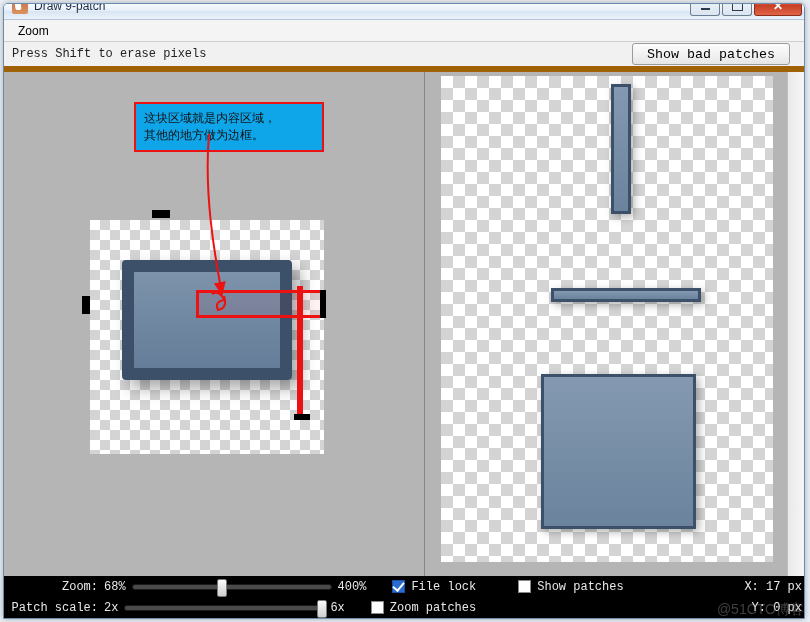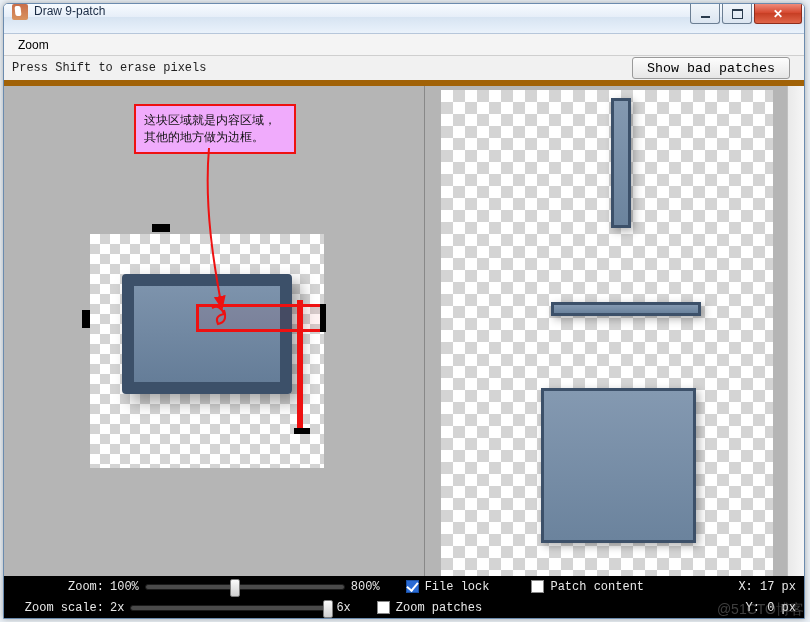--- a/index.html
+++ b/index.html
@@ -16,24 +16,24 @@
     position: absolute; left: 3px; top: 3px;
     width: 802px; height: 616px;
     border: 1px solid #6b8bae;
     border-radius: 5px 5px 0 0;
     box-shadow: 0 0 6px rgba(0,0,0,.3);
     background: #fff;
     display: flex; flex-direction: column;
     overflow: hidden;
   }
   .titlebar {
-    height: 30px;
+    height: 16px;
     background: linear-gradient(to bottom,#f7fbff 0%,#e6eef8 45%,#d7e4f2 46%,#eaf2fb 100%);
     border-bottom: 1px solid #b6c6da;
-    display: flex; 
+    display: flex; align-items: center;
     padding: 0 2px 11px 8px;
   }
   .titlebar .app-icon {
     width: 16px; height: 16px;
     background: linear-gradient(#c86e4a,#d9935e);
     border-radius: 2px;
     position: relative;
     margin-right: 6px;
   }
   .titlebar .app-icon::before {
@@ -150,23 +150,23 @@
   .patch-h {
     position:absolute; left:192px; top:218px;
     width:130px; height:28px;
     border:3px solid #e11; background: rgba(255,0,0,.05);
   }
   .end-tick { position:absolute; width:10px; height:6px; background:#000; }
   .t1 { left:316px; top:218px; width:6px; height:28px; }
   .t2 { left:290px; top:342px; width:16px; height:6px; }
   
   .callout {
-    position:absolute; left:130px; top:18px;
-    width:162px; padding:6px 8px;
-    background:#f0abfc; border:2px solid #e11;
+    position:absolute; left:130px; top:30px;
+    width:190px; padding:6px 8px;
+    background:#0ea5e9; border:2px solid #e11;
     font-size:12px; color:#111; line-height:1.4;
   }
   
   .arrow-svg { position:absolute; left:0; top:0; pointer-events:none; }
   
   .preview-area { left:16px; top:4px; width:332px; height:486px; background-size:24px 24px; background-position:0 0,12px 12px;}
   .prev {
     position:absolute;
     background:linear-gradient(#8499b1,#6b839d);
     border:3px solid #3c5069;
@@ -177,21 +177,21 @@
   .prev-big  { left:100px; top:298px; width:155px; height:155px; }
   
   .bottombar {
     height:42px;
     background:#000;
     color:#e8e8e8;
     display:flex; flex-direction:column;
     font-family:"Courier New",monospace;
     font-size:12px;
   }
-  .brow { flex:1; display:flex; align-items:center; padding:0 8px; gap:6px; }
+  .brow { flex:1; display:flex; align-items:center; padding:0 2px; gap:6px; }
   .blabel { min-width:92px; text-align:right; }
   .slider {
     position:relative; height:6px;
     background:#4a4a4a;
     border:1px solid #1a1a1a; border-radius:3px;
   }
   .slider .thumb {
     position:absolute; top:-6px;
     width:10px; height:18px;
     background:linear-gradient(#fafafa,#cfcfcf);
@@ -277,37 +277,37 @@
         <div class="prev prev-tall"></div>
         <div class="prev prev-wide"></div>
         <div class="prev prev-big"></div>
       </div>
     </div>
   </div>
 
   <div class="bottombar">
     <div class="brow">
       <span class="blabel">Zoom:</span>
-      <span>100%</span>
+      <span>68%</span>
       <div class="slider slider1">
           <div class="thumb"></div>
         </div>
-      <span>800%</span>
+      <span>400%</span>
       <span style="width:14px"></span>
       <input type="checkbox" class="cb" checked="" style="">
       <span>File lock</span>
       <span style="width:30px"></span>
       <input type="checkbox" class="cb" style="">
-      <span>Patch content</span>
+      <span>Show patches</span>
       <span class="coords">
         <span>X:</span> <span>17</span> <span>px</span>
       </span>
     </div>
     <div class="brow">
-      <span class="blabel">Zoom scale:</span>
+      <span class="blabel">Patch scale:</span>
       <span>2x</span>
       <div class="slider slider2">
           <div class="thumb"></div>
         </div>
       <span>6x</span>
       <span style="width:14px"></span>
       <input type="checkbox" class="cb" style="">
       <span>Zoom patches</span>
       <span class="coords">
         <span>Y:</span> <span>0</span> <span>px</span>

